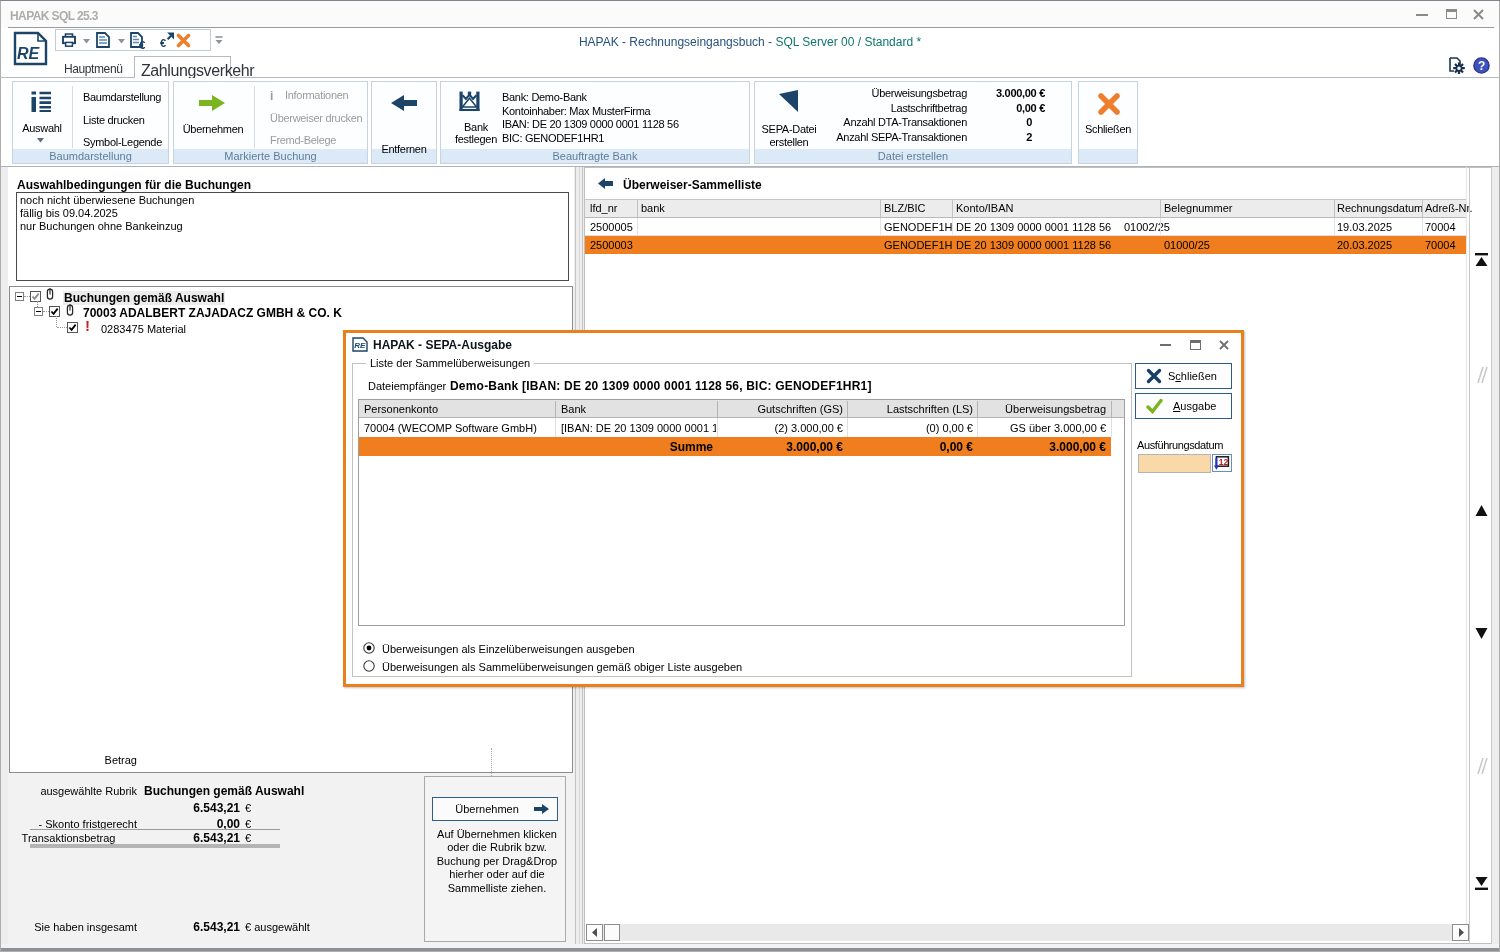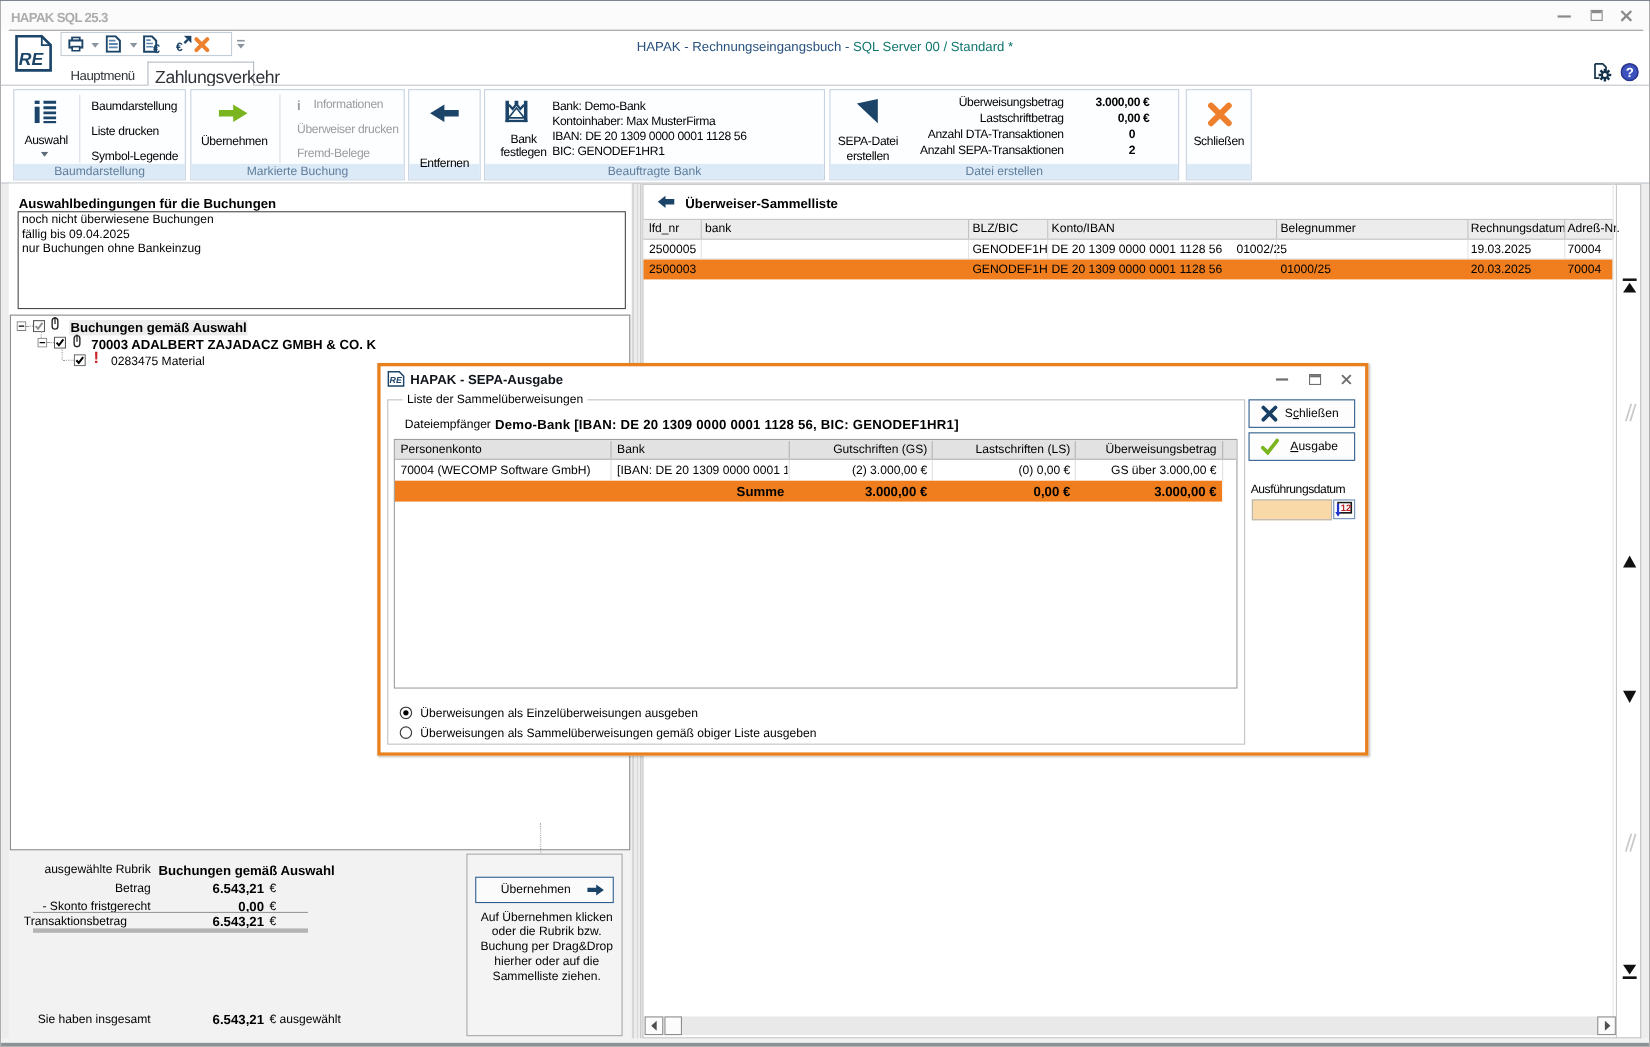--- a/index.html
+++ b/index.html
@@ -222,21 +222,21 @@
 <div class="abs" style="left:57px;top:327px;width:10px;height:1px;border-top:1px dotted #999;"></div>
 <svg class="abs" style="left:67px;top:322px;" width="11" height="11" viewBox="0 0 11 11">
   <rect x="0.5" y="0.5" width="10" height="10" fill="#fff" stroke="#565656"></rect>
   <path d="M2.4 5.5 L4.6 7.9 L8.6 2.6" fill="none" stroke="#000" stroke-width="1.8"></path>
 </svg>
 <div class="abs b" style="left:85px;top:317px;color:#CC2222;font-size:15px;">!</div>
 <div class="abs" style="left:101px;top:323px;">0283475 Material</div>
 
 <div class="abs" style="left:0px;top:785px;width:137px;text-align:right;">ausgewählte Rubrik</div>
 <div class="abs b" style="left:144px;top:784px;font-size:12px;">Buchungen gemäß Auswahl</div>
-<div class="abs" style="left:0px;top:802px;width:137px;text-align:right;">Betrag</div>
+<div class="abs" style="left:0px;top:754px;width:137px;text-align:right;">Betrag</div>
 <div class="abs b" style="left:140px;top:801px;width:100px;text-align:right;font-size:12px;">6.543,21</div>
 <div class="abs" style="left:245px;top:802px;">€</div>
 <div class="abs" style="left:0px;top:818px;width:137px;text-align:right;">- Skonto fristgerecht</div>
 <div class="abs b" style="left:140px;top:817px;width:100px;text-align:right;font-size:12px;">0,00</div>
 <div class="abs" style="left:245px;top:818px;">€</div>
 <div class="abs" style="left:30px;top:829px;width:250px;height:1px;background:#9A9A9A;"></div>
 <div class="abs" style="left:0px;top:832px;width:137px;text-align:center;">Transaktionsbetrag</div>
 <div class="abs b" style="left:140px;top:831px;width:100px;text-align:right;font-size:12px;">6.543,21</div>
 <div class="abs" style="left:245px;top:832px;">€</div>
 <div class="abs" style="left:30px;top:844px;width:250px;height:4px;background:#B4B4B4;"></div>

